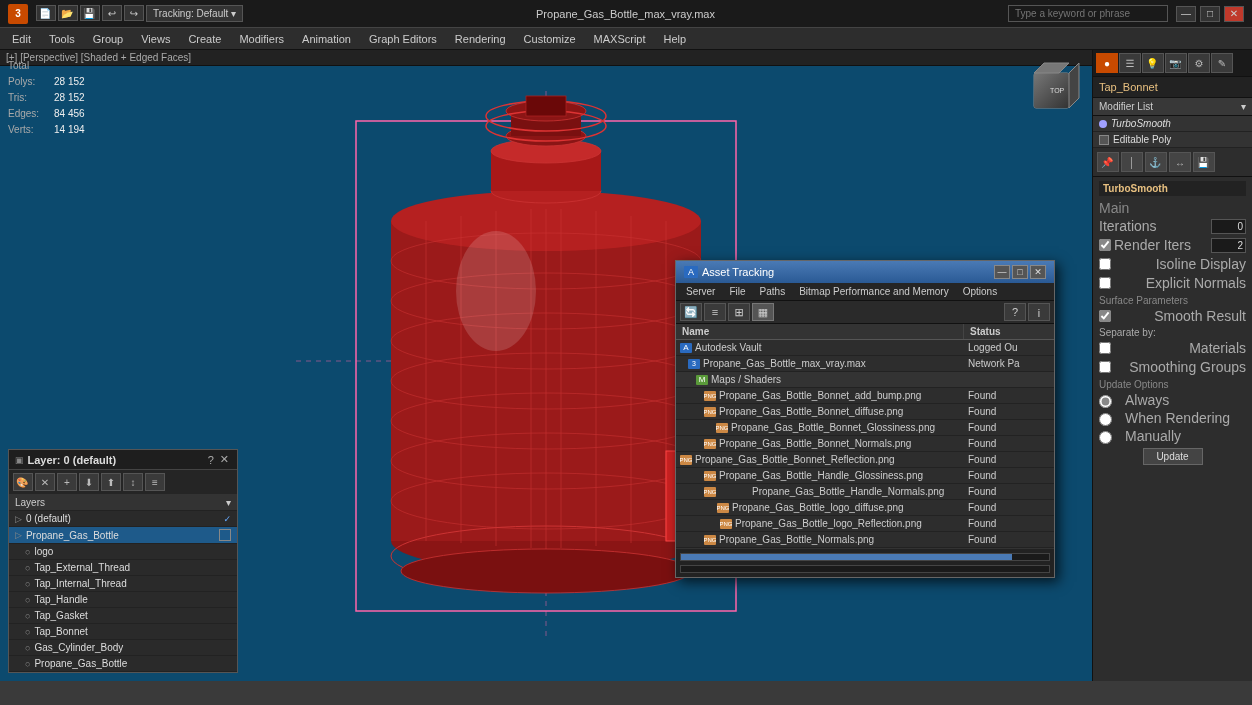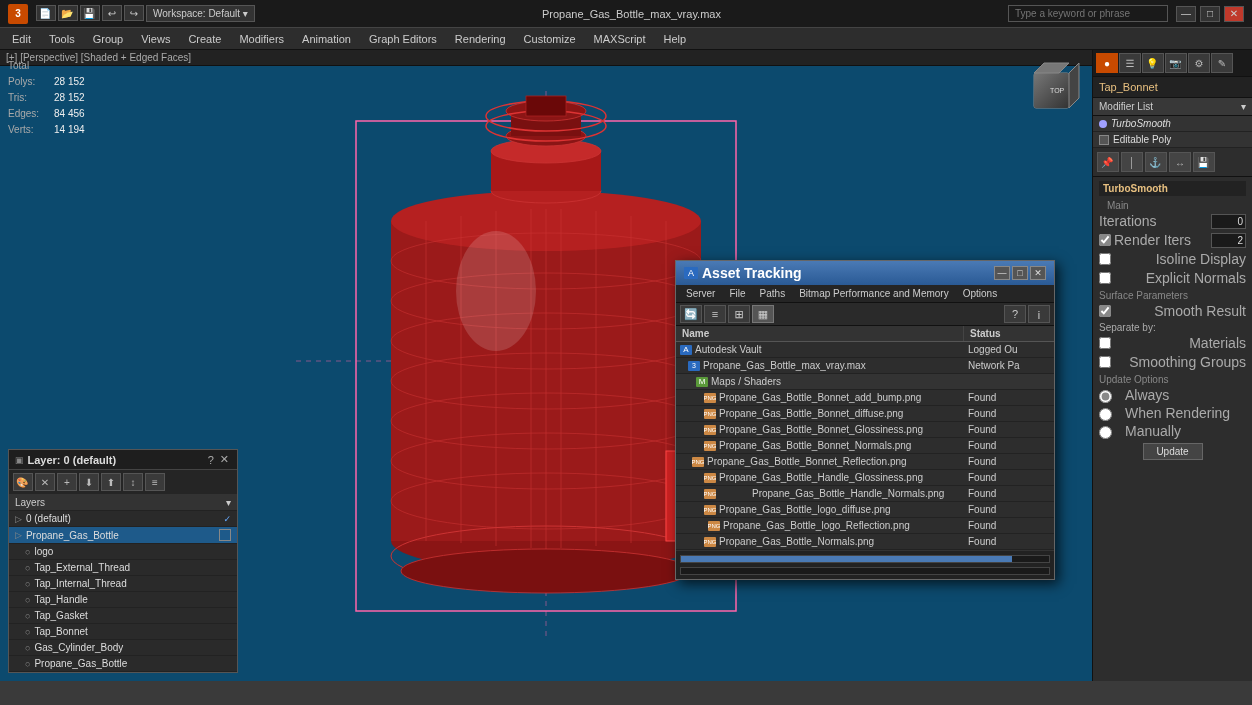--- a/index.html
+++ b/index.html
@@ -64,21 +64,21 @@
     .lp-layers-header { background: #333; padding: 2px 6px; color: #ccc; font-size: 10px; display: flex; justify-content: space-between; border-bottom: 1px solid #222; }
     .lp-layer-item { padding: 2px 6px; display: flex; align-items: center; gap: 4px; border-bottom: 1px solid #222; cursor: pointer; font-size: 10px; }
     .lp-layer-item.selected { background: #1e5a8a; }
     .lp-layer-indent { padding-left: 16px; }
     .lp-check { color: #6af; font-size: 9px; }
     .lp-icon { color: #888; font-size: 9px; }
 
     
     #asset-tracking { position: absolute; left: 675px; top: 210px; width: 380px; background: #2d2d2d; border: 1px solid #666; z-index: 20; box-shadow: 4px 4px 12px rgba(0,0,0,0.7); }
     .at-titlebar { background: linear-gradient(to bottom, #4a7ab5 0%, #2a5a95 100%); padding: 4px 8px; display: flex; align-items: center; justify-content: space-between; }
-    .at-title { color: white; font-size: 14px; font-weight: bold; }
+    .at-title { color: white; font-size: 11px; font-weight: normal; }
     .at-window-btns { display: flex; gap: 2px; }
     .at-win-btn { width: 16px; height: 14px; background: #555; border: 1px solid #888; color: #ddd; font-size: 9px; cursor: pointer; display: flex; align-items: center; justify-content: center; }
     .at-menubar { display: flex; gap: 2px; padding: 2px 4px; background: #252525; border-bottom: 1px solid #111; }
     .at-menu { padding: 1px 6px; color: #ccc; font-size: 10px; cursor: pointer; }
     .at-toolbar { display: flex; gap: 2px; padding: 2px 4px; background: #2a2a2a; border-bottom: 1px solid #111; align-items: center; justify-content: space-between; }
     .at-toolbar-left { display: flex; gap: 2px; }
     .at-toolbar-right { display: flex; gap: 2px; }
     .at-tb-btn { width: 22px; height: 18px; background: #3a3a3a; border: 1px solid #555; color: #ccc; font-size: 11px; cursor: pointer; display: flex; align-items: center; justify-content: center; }
     .at-table-header { display: flex; background: #333; border-bottom: 1px solid #555; }
     .at-col-name { flex: 1; padding: 2px 6px; color: #ccc; font-weight: bold; font-size: 10px; border-right: 1px solid #444; }
@@ -102,21 +102,21 @@
 <div id="titlebar">
   <div id="titlebar-left">
     <div style="width:20px;height:20px;background:#c84a00;border-radius:2px;display:flex;align-items:center;justify-content:center;color:white;font-size:10px;font-weight:bold;">3</div>
     <div style="display:flex;gap:2px;margin-left:4px;">
       <button class="title-btn">📄</button>
       <button class="title-btn">📂</button>
       <button class="title-btn">💾</button>
       <button class="title-btn">↩</button>
       <button class="title-btn">↪</button>
       <div style="padding:2px 6px;background:#333;border:1px solid #555;color:#ccc;font-size:10px;">
-        <span>Workspace: Default</span> ▾
+        <span>Tracking: Default</span> ▾
       </div>
     </div>
   </div>
   <div id="titlebar-center">
     <span>Propane_Gas_Bottle_max_vray.max</span>
   </div>
   <div id="titlebar-right">
     <input style="width: 160px; background: rgb(26, 26, 26); border: 1px solid rgb(85, 85, 85); color: rgb(170, 170, 170); padding: 2px 6px; font-size: 10px;" placeholder="Type a keyword or phrase">
     <div style="display:flex;gap:4px;align-items:center;">
       <button class="title-btn">—</button>
@@ -390,63 +390,63 @@
           <div class="at-cell-status">Found</div>
         </div>
         <div class="at-row">
           <div class="at-cell-name" style="padding-left:28px;">
             <span class="at-icon at-icon-png" style="font-size:6px;">PNG</span>
             <span>Propane_Gas_Bottle_Bonnet_diffuse.png</span>
           </div>
           <div class="at-cell-status">Found</div>
         </div>
         <div class="at-row">
+          <div class="at-cell-name" style="padding-left:40px;">
+            <span class="at-icon at-icon-png" style="font-size:6px;">PNG</span>
+            <span>Propane_Gas_Bottle_Bonnet_Glossiness.png</span>
+          </div>
+          <div class="at-cell-status">Found</div>
+        </div>
+        <div class="at-row">
           <div class="at-cell-name" style="padding-left:28px;">
             <span class="at-icon at-icon-png" style="font-size:6px;">PNG</span>
-            <span>Propane_Gas_Bottle_Bonnet_Glossiness.png</span>
+            <span>Propane_Gas_Bottle_Bonnet_Normals.png</span>
+          </div>
+          <div class="at-cell-status">Found</div>
+        </div>
+        <div class="at-row">
+          <div class="at-cell-name" style="">
+            <span class="at-icon at-icon-png" style="font-size:6px;">PNG</span>
+            <span>Propane_Gas_Bottle_Bonnet_Reflection.png</span>
           </div>
           <div class="at-cell-status">Found</div>
         </div>
         <div class="at-row">
           <div class="at-cell-name" style="padding-left:28px;">
             <span class="at-icon at-icon-png" style="font-size:6px;">PNG</span>
-            <span>Propane_Gas_Bottle_Bonnet_Normals.png</span>
-          </div>
-          <div class="at-cell-status">Found</div>
-        </div>
-        <div class="at-row">
-          <div class="at-cell-name" style="margin-left:12px;">
-            <span class="at-icon at-icon-png" style="font-size:6px;">PNG</span>
-            <span>Propane_Gas_Bottle_Bonnet_Reflection.png</span>
-          </div>
-          <div class="at-cell-status">Found</div>
-        </div>
-        <div class="at-row">
-          <div class="at-cell-name" style="padding-left:28px;">
-            <span class="at-icon at-icon-png" style="font-size:6px;">PNG</span>
             <span>Propane_Gas_Bottle_Handle_Glossiness.png</span>
           </div>
           <div class="at-cell-status">Found</div>
         </div>
         <div class="at-row">
           <div class="at-cell-name" style="padding-left:28px;gap:36px;">
             <span class="at-icon at-icon-png" style="font-size:6px;">PNG</span>
             <span>Propane_Gas_Bottle_Handle_Normals.png</span>
           </div>
           <div class="at-cell-status">Found</div>
         </div>
         <div class="at-row">
-          <div class="at-cell-name" style="padding-left:28px;">
+          <div class="at-cell-name" style="padding-left:41px;">
             <span class="at-icon at-icon-png" style="font-size:6px;">PNG</span>
             <span>Propane_Gas_Bottle_logo_diffuse.png</span>
           </div>
           <div class="at-cell-status">Found</div>
         </div>
         <div class="at-row">
-          <div class="at-cell-name" style="padding-left:32px;">
+          <div class="at-cell-name" style="padding-left:44px;">
             <span class="at-icon at-icon-png" style="font-size:6px;">PNG</span>
             <span>Propane_Gas_Bottle_logo_Reflection.png</span>
           </div>
           <div class="at-cell-status">Found</div>
         </div>
         <div class="at-row">
           <div class="at-cell-name" style="padding-left:28px;">
             <span class="at-icon at-icon-png" style="font-size:6px;">PNG</span>
             <span>Propane_Gas_Bottle_Normals.png</span>
           </div>
@@ -499,21 +499,21 @@
       <button class="rp-tb-btn">│</button>
       <button class="rp-tb-btn">⚓</button>
       <button class="rp-tb-btn">↔</button>
       <button class="rp-tb-btn">💾</button>
     </div>
 
     <div class="ts-section">
       <div class="ts-title">
         <span>TurboSmooth</span>
       </div>
-      <div style="color:#888;font-size:10px;margin:2px 8px;">
+      <div style="color:#888;font-size:14px;margin:2px 0;">
         <span>Main</span>
       </div>
       <div class="ts-row">
         <span class="ts-label">Iterations</span>
         <input class="ts-input" type="text" value="0" style="">
       </div>
       <div class="ts-row">
         <div style="display:flex;align-items:center;gap:3px;">
           <input type="checkbox" class="ts-checkbox" checked="" style="">
           <span class="ts-label">Render Iters</span>

